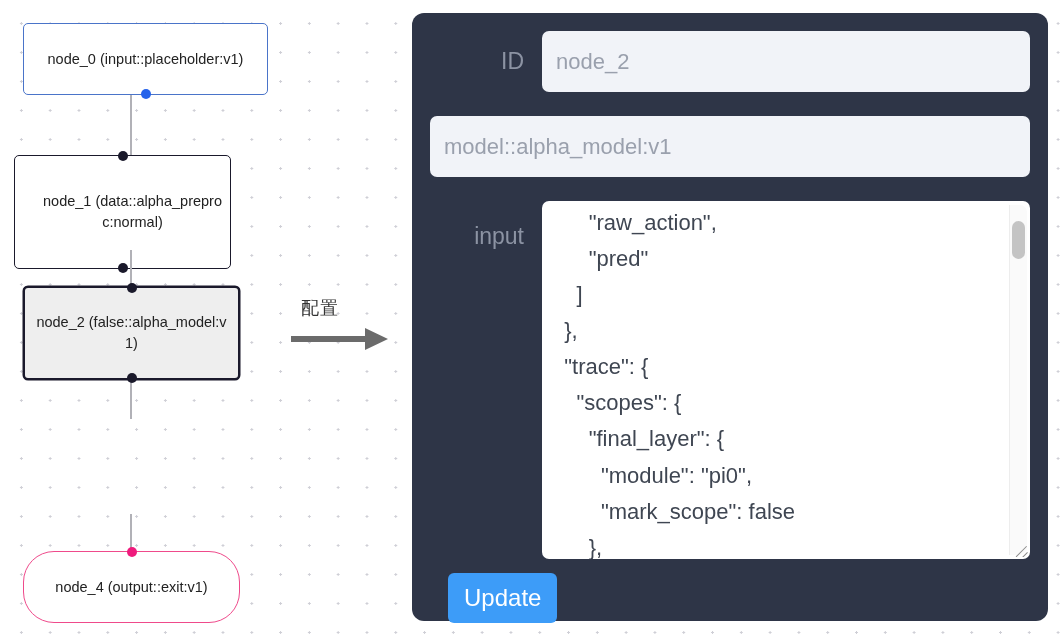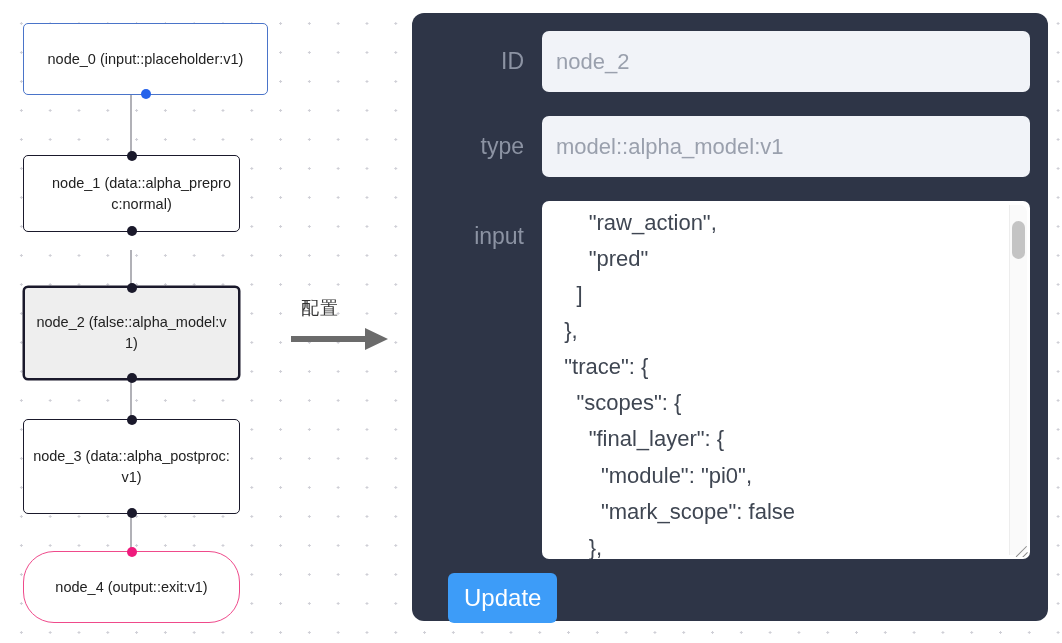--- a/index.html
+++ b/index.html
@@ -216,40 +216,34 @@
   <div class="edge" style="top:250px;height:36px;"></div>
   <div class="edge" style="top:380px;height:39px;"></div>
   <div class="edge" style="top:514px;height:37px;"></div>
 
   <div class="node blue" style="left:23px;top:23px;width:245px;height:72px;">
     <span class="nlabel">node_0
 (input::placeholder:v1)</span>
     <span class="handle bottom blue"></span>
   </div>
 
-  <div class="node" style="left:23px;top:155px;width:217px;height:77px;padding-left:28px;">
+  <div class="node" style="left:14px;top:155px;width:217px;height:114px;padding-left:28px;">
     <span class="nlabel">node_1
 (data::alpha_preproc:normal)</span>
     <span class="handle top"></span>
     <span class="handle bottom"></span>
   </div>
 
   <div class="node selected" style="left:23px;top:286px;width:217px;height:94px;">
     <span class="nlabel">node_2
 (false::alpha_model:v1)</span>
     <span class="handle top"></span>
     <span class="handle bottom"></span>
   </div>
 
-  <div class="node" style="left:23px;top:419px;width:217px;height:95px;">
-    <span class="nlabel">node_3
-(data::alpha_postproc:v1)</span>
-    <span class="handle top"></span>
-    <span class="handle bottom"></span>
-  </div>
 
   <div class="node pink" style="left:23px;top:551px;width:217px;height:72px;">
     <span class="nlabel">node_4
 (output::exit:v1)</span>
     <span class="handle top pink"></span>
   </div>
 
   <div id="arrow-group">
     <div id="arrow-caption">配置</div>
     <svg id="arrow-shape" width="100" height="26" viewBox="0 0 100 26">
@@ -259,21 +253,20 @@
 </div>
 
 <div id="config-panel">
 
   <div class="field-row">
     <div class="field-label">ID</div>
     <input class="field-input" type="text" readonly="" value="node_2" style="">
   </div>
 
   <div class="field-row">
-    <div class="field-label">type</div>
     <input class="field-input" type="text" readonly="" value="model::alpha_model:v1" style="">
   </div>
 
   <div class="config-row">
     <div class="field-label">input</div>
     <div id="config-textarea-wrap">
       <textarea id="config-textarea" style="">      "raw_action",
       "pred"
     ]
   },

